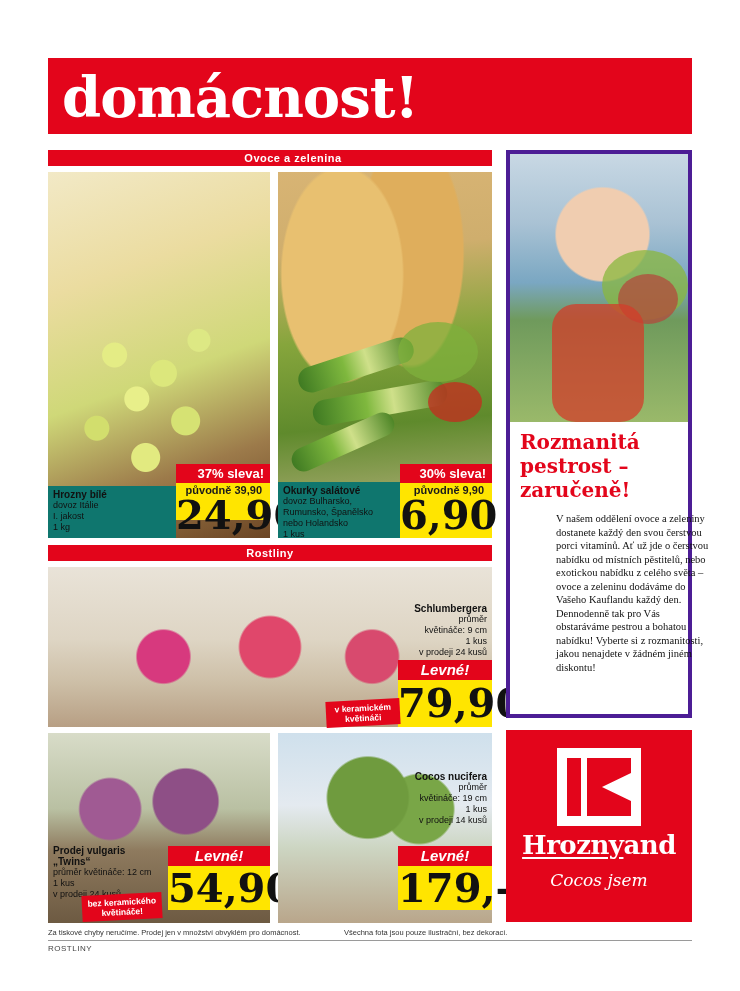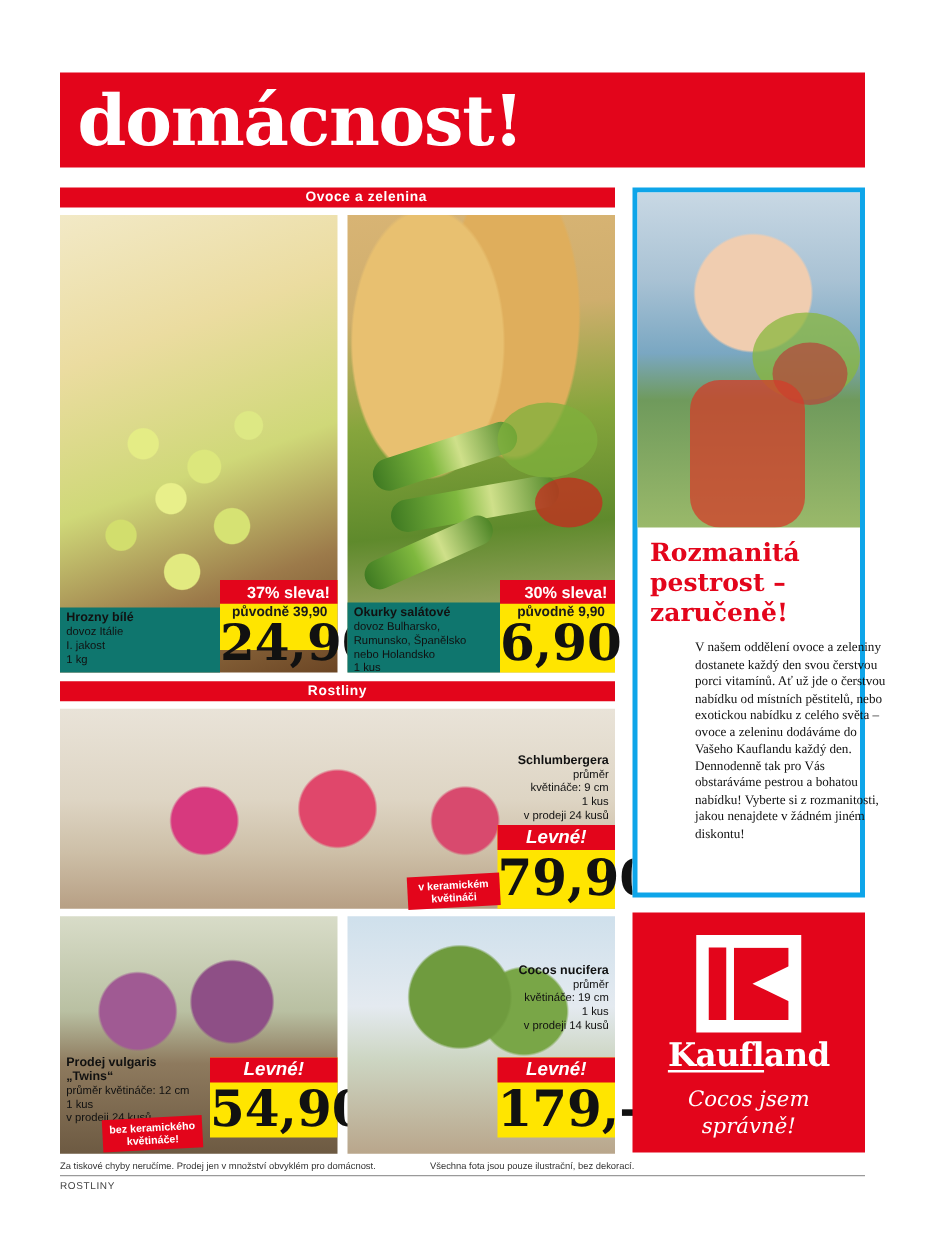--- a/index.html
+++ b/index.html
@@ -168,21 +168,21 @@
     padding: 3px 5px;
     text-align: center;
     transform: rotate(-3deg);
   }
 
   
   .right-panel {
     position: absolute;
     left: 506px; top: 150px;
     width: 186px; height: 568px;
-    border: 4px solid #0ea5e9;
+    border: 4px solid #4c1d95;
     background: #fff;
   }
   .right-head {
     font-family: "DejaVu Serif", serif;
     font-weight: bold;
     color: #e3051b;
     font-size: 20px;
     line-height: 24px;
     padding: 0 10px;
   }
@@ -372,24 +372,23 @@
     <div class="ph-overlay-leaf" style="left:108px; top:120px; width:60px; height:50px; background:#b34a3c;"></div>
     <div class="ph-overlay-leaf" style="left:42px; top:150px; width:92px; height:118px; background:#d33c2a; border-radius:24px;"></div>
   </div>
   <div class="right-head" style="position:absolute; left:0; top:276px; width:178px;">Rozmanitá pestrost – zaručeně!</div>
   <div class="right-body" style="position:absolute; left:0; top:352px; width:178px;">V našem oddělení ovoce a zeleniny dostanete každý den svou čerstvou porci vitamínů. Ať už jde o čerstvou nabídku od místních pěstitelů, nebo exotickou nabídku z celého světa – ovoce a zeleninu dodáváme do Vašeho Kauflandu každý den. Dennodenně tak pro Vás obstaráváme pestrou a bohatou nabídku! Vyberte si z rozmanitosti, jakou nenajdete v žádném jiném diskontu!</div>
 </div>
 
 <div class="logo-box">
   <div class="logo-k"></div>
   <div class="logo-word">
-    <span class="u">Kaufl</span><span>and</span>
+    <span class="u">Hrozny</span><span>and</span>
   </div>
   <div class="logo-claim">
     <div>Cocos jsem</div>
-    <div>správně!</div>
   </div>
 </div>
 
 <div class="footnote" style="left:48px; top:928px; width:300px;">Za tiskové chyby neručíme. Prodej jen v množství obvyklém pro domácnost.</div>
 <div class="footnote" style="left:344px; top:928px; width:220px;">Všechna fota jsou pouze ilustrační, bez dekorací.</div>
 <div class="footer-rule"></div>
 <div class="footer-tag">ROSTLINY</div>
 
 </body></html>

